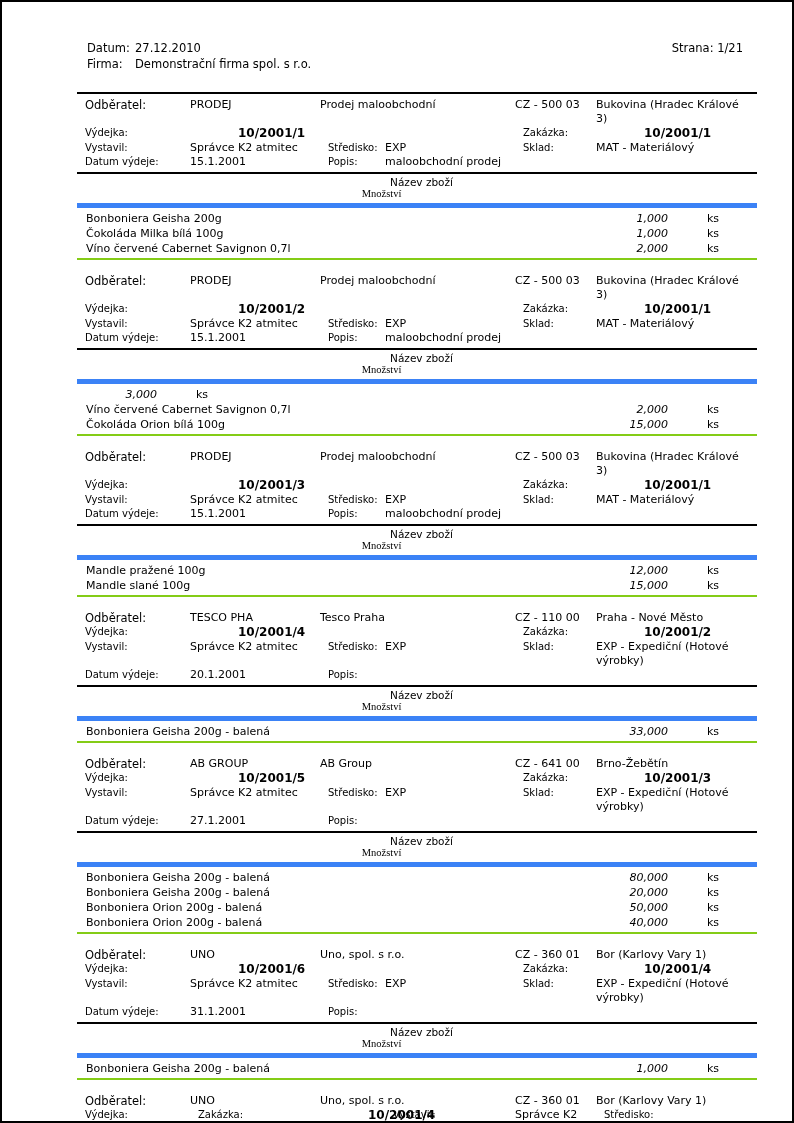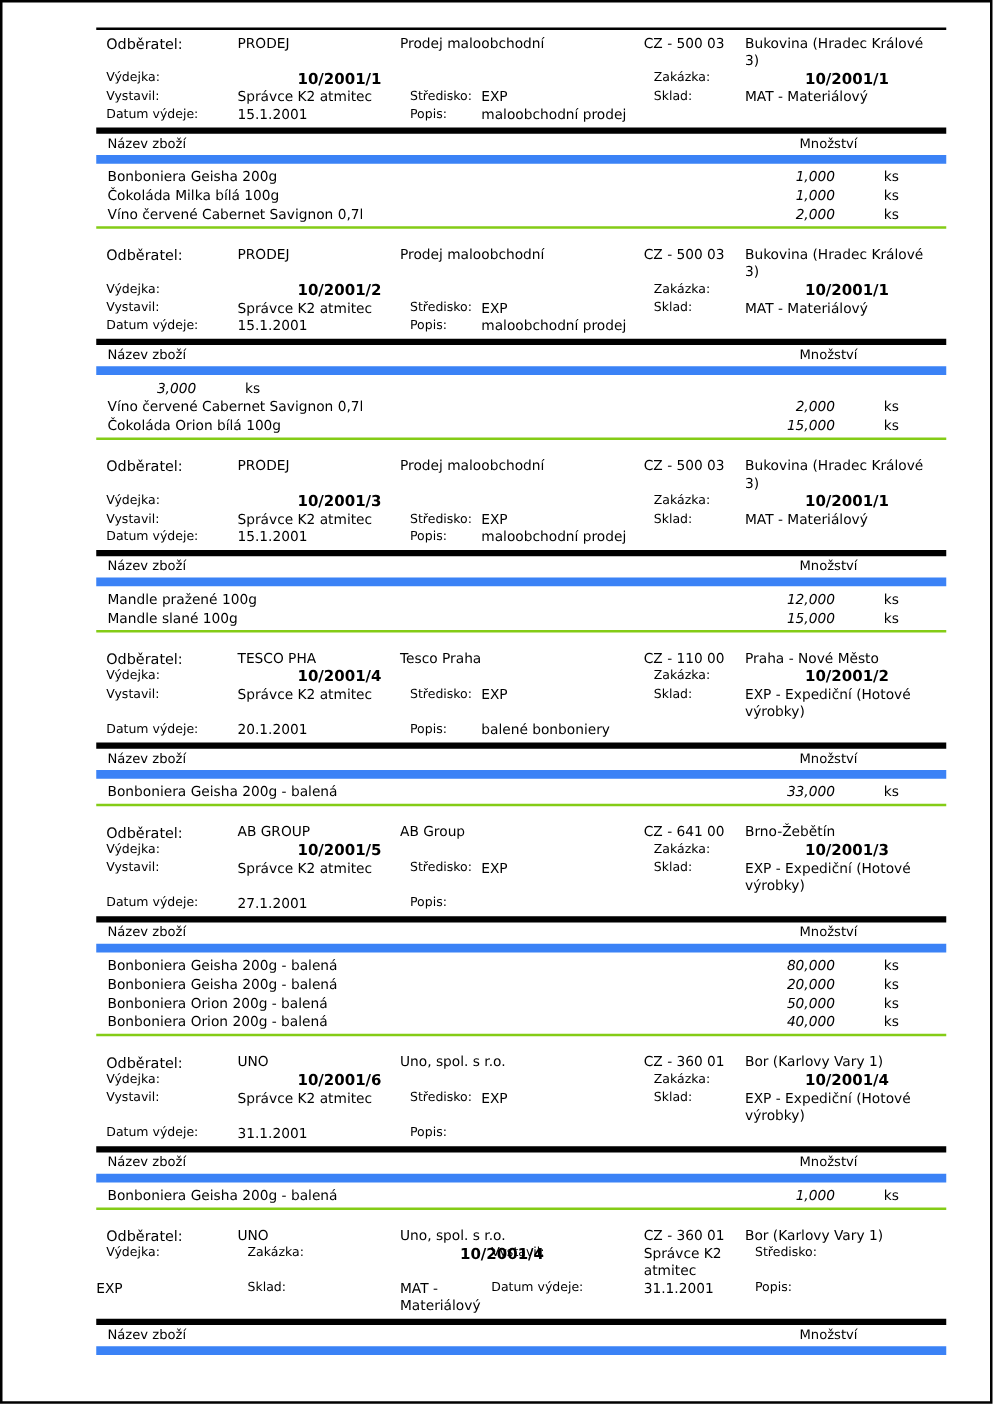--- a/index.html
+++ b/index.html
@@ -21,55 +21,71 @@
 
   .title{ text-align:center; font-size:23px; font-weight:bold; margin-top:15px; letter-spacing:0; }
 
   .sections{ margin-top:20px; }
   .section{ }
   .section.first .sec-head{ border-top:2px solid #000; }
   .section + .section{ margin-top:10px; }
 
   
   .sec-head{
-    border-bottom:5px solid #000000;
+    border-bottom:2px solid #000000;
     padding:4px 0 3px 0;
     display:grid;
     grid-template-columns:113px 130px 65px 130px 81px 1fr;
     align-items:start;
   }
   .cell{ font-size:11px; line-height:14px; padding-right:4px; }
   .lbl{ font-size:10px; line-height:14px; padding-left:8px; }
   .lbl-lg{ font-size:11.5px; }
   .val-bold{ font-weight:bold; font-size:12px; line-height:15px;margin-left:48px; }
   .span2{ grid-column:span 2; }
   .span3{ grid-column:span 3; }
 
   
   .cols-hdr{
     display:flex; justify-content:space-between; align-items:center;
-    border-bottom:7px solid #3b82f6;
+    border-bottom:5px solid #3b82f6;
     padding:2px 0 3px 0;
-    font-size:10.5px; line-height:12px;
+    font-size:10.5px; line-height:12px;flex-direction:column;
   }
   .cols-hdr .name-hdr{ padding-left:9px; }
-  .cols-hdr .qty-hdr{ padding-right:71px; }
+  .cols-hdr .qty-hdr{ padding-right:71px;font-family:Liberation Serif, serif; }
 
   
   .items{ border-bottom:2px solid #84cc16; padding:3px 0 2px 0; }
   .item{ display:flex; align-items:baseline; font-size:11px; line-height:15px; }
   .item-name{ flex:1; padding-left:9px; }
   .item-qty{ width:80px; text-align:right;font-style:italic; }
   .item-unit{ width:57px; padding-left:7px;margin-left:32px; }
 </style>
 </head>
 <body>
 
 <div class="content">
 
+  <div class="meta">
+    <div class="meta-left">
+      <div class="meta-row">
+        <span class="meta-lbl">Datum:</span>
+        <span>27.12.2010</span>
+      </div>
+      <div class="meta-row">
+        <span class="meta-lbl">Firma:</span>
+        <span>Demonstrační firma spol. s r.o.</span>
+      </div>
+    </div>
+    <div class="meta-right">
+      <span>Strana:</span>
+      <span>1/21</span>
+    </div>
+  </div>
 
 
   <div class="sections" id="sections">
       <div class="section first">
     <div class="sec-head">
       <span class="lbl lbl-lg">Odběratel:</span>
       <span class="cell">PRODEJ</span>
       <span class="cell span2">Prodej maloobchodní</span>
       <span class="cell">CZ - 500 03</span>
       <span class="cell">Bukovina (Hradec Králové 3)</span>
@@ -223,21 +239,20 @@
       <span class="lbl">Vystavil:</span>
       <span class="cell">Správce K2 atmitec</span>
       <span class="lbl">Středisko:</span>
       <span class="cell">EXP</span>
       <span class="lbl">Sklad:</span>
       <span class="cell">EXP - Expediční (Hotové výrobky)</span>
 
       <span class="lbl">Datum výdeje:</span>
       <span class="cell">20.1.2001</span>
       <span class="lbl">Popis:</span>
-      <span class="cell span3">balené bonboniery</span>
     </div>
 
     <div class="cols-hdr">
       <span class="name-hdr">Název zboží</span>
       <span class="qty-hdr">Množství</span>
     </div>
 
     <div class="items">
           <div class="item">
     <span class="item-name">Bonboniera Geisha 200g - balená</span>

